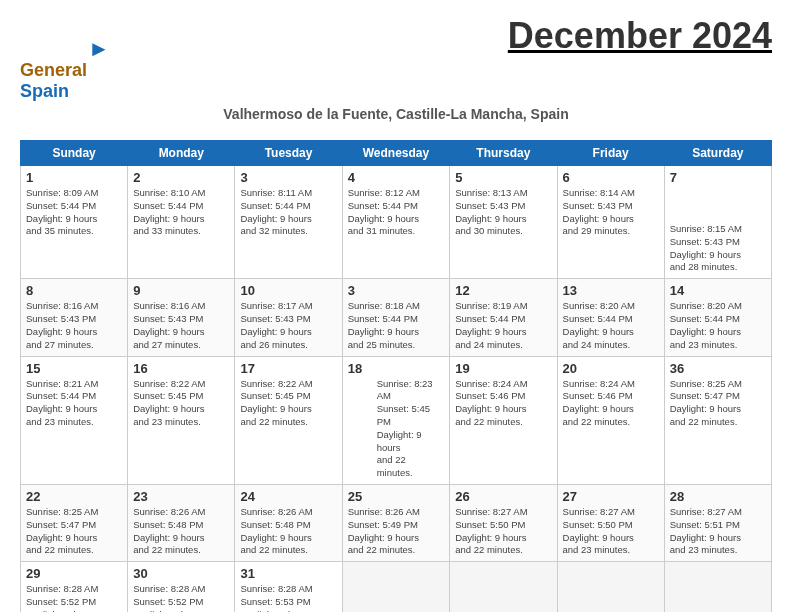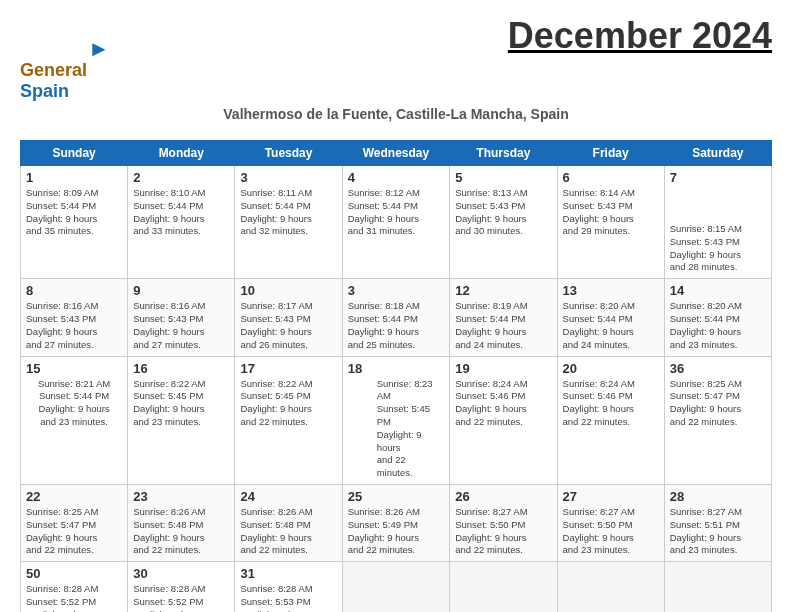--- a/index.html
+++ b/index.html
@@ -217,21 +217,21 @@
             <span class="day-num">14</span>
             <div class="cell-text" style="white-space: pre-line;">Sunrise: 8:20 AM
 Sunset: 5:44 PM
 Daylight: 9 hours
 and 23 minutes.</div>
           </td>
         </tr>
         <tr>
           <td>
             <span class="day-num">15</span>
-            <div class="cell-text" style="white-space: pre-line; text-align: center;">Sunrise: 8:21 AM
+            <div class="cell-text" style="white-space: pre-line;">Sunrise: 8:21 AM
 Sunset: 5:44 PM
 Daylight: 9 hours
 and 23 minutes.</div>
           </td>
           <td>
             <span class="day-num">16</span>
             <div class="cell-text" style="white-space: pre-line;">Sunrise: 8:22 AM
 Sunset: 5:45 PM
 Daylight: 9 hours
 and 23 minutes.</div>
@@ -318,21 +318,21 @@
           <td>
             <span class="day-num">28</span>
             <div class="cell-text" style="white-space: pre-line;">Sunrise: 8:27 AM
 Sunset: 5:51 PM
 Daylight: 9 hours
 and 23 minutes.</div>
           </td>
         </tr>
         <tr>
           <td>
-            <span class="day-num">50</span>
+            <span class="day-num">29</span>
             <div class="cell-text" style="white-space: pre-line;">Sunrise: 8:28 AM
 Sunset: 5:52 PM
 Daylight: 9 hours
 and 23 minutes.</div>
           </td>
           <td>
             <span class="day-num">30</span>
             <div class="cell-text" style="white-space: pre-line;">Sunrise: 8:28 AM
 Sunset: 5:52 PM
 Daylight: 9 hours

